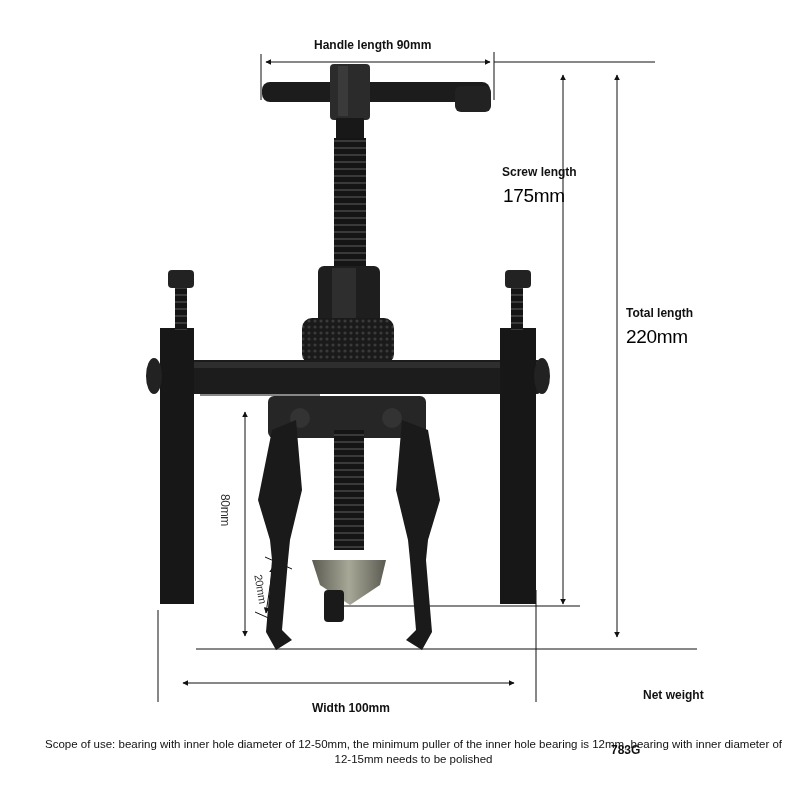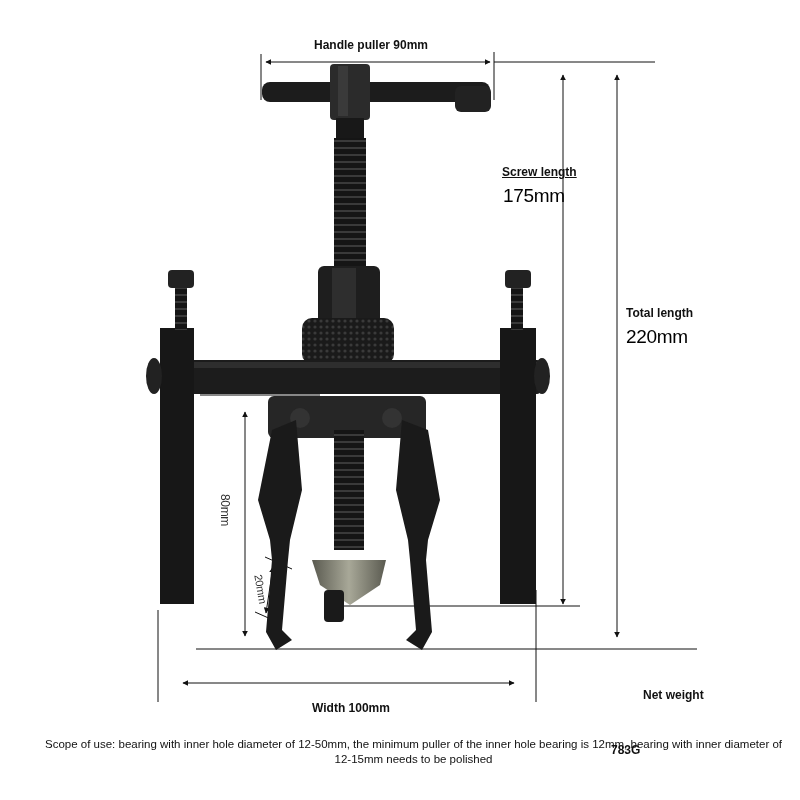--- a/index.html
+++ b/index.html
@@ -97,23 +97,23 @@
 
     <path d="M312,560 L386,560 L380,585 L350,605 L320,585 Z" fill="url(#cone)"></path>
     <rect x="324" y="590" width="20" height="32" rx="4" fill="#1a1a1a"></rect>
 
     <path d="M272,430 L296,420 L302,490 L290,540 L288,560 L282,630 L292,640 L276,650 L266,632 L272,560 L270,540 L258,500 Z" fill="#1a1a1a"></path>
 
     <path d="M402,420 L428,430 L440,500 L428,540 L426,560 L432,632 L422,650 L406,640 L416,630 L410,560 L408,540 L396,490 Z" fill="#1a1a1a"></path>
   </g>
 </svg>
 
-<div class="lbl bold" style="left:314px; top:38px;">Handle puller 90mm</div>
+<div class="lbl bold" style="left:314px; top:38px;">Handle length 90mm</div>
 
-<div class="lbl bold" style="left:502px; top:165px;text-decoration:underline;">Screw length</div>
+<div class="lbl bold" style="left:502px; top:165px;">Screw length</div>
 <div class="lbl val" style="left:503px; top:185px;">175mm</div>
 
 <div class="lbl bold" style="left:626px; top:306px;">Total length</div>
 <div class="lbl val" style="left:626px; top:326px;">220mm</div>
 
 <div class="rot val" style="left:209px; top:503px; transform:rotate(90deg);">80mm</div>
 <div class="rot val" style="left:246px; top:583px; transform:rotate(80deg); font-size:11px;">20mm</div>
 
 <div class="lbl bold" style="left:312px; top:701px;">Width 100mm</div>
 

